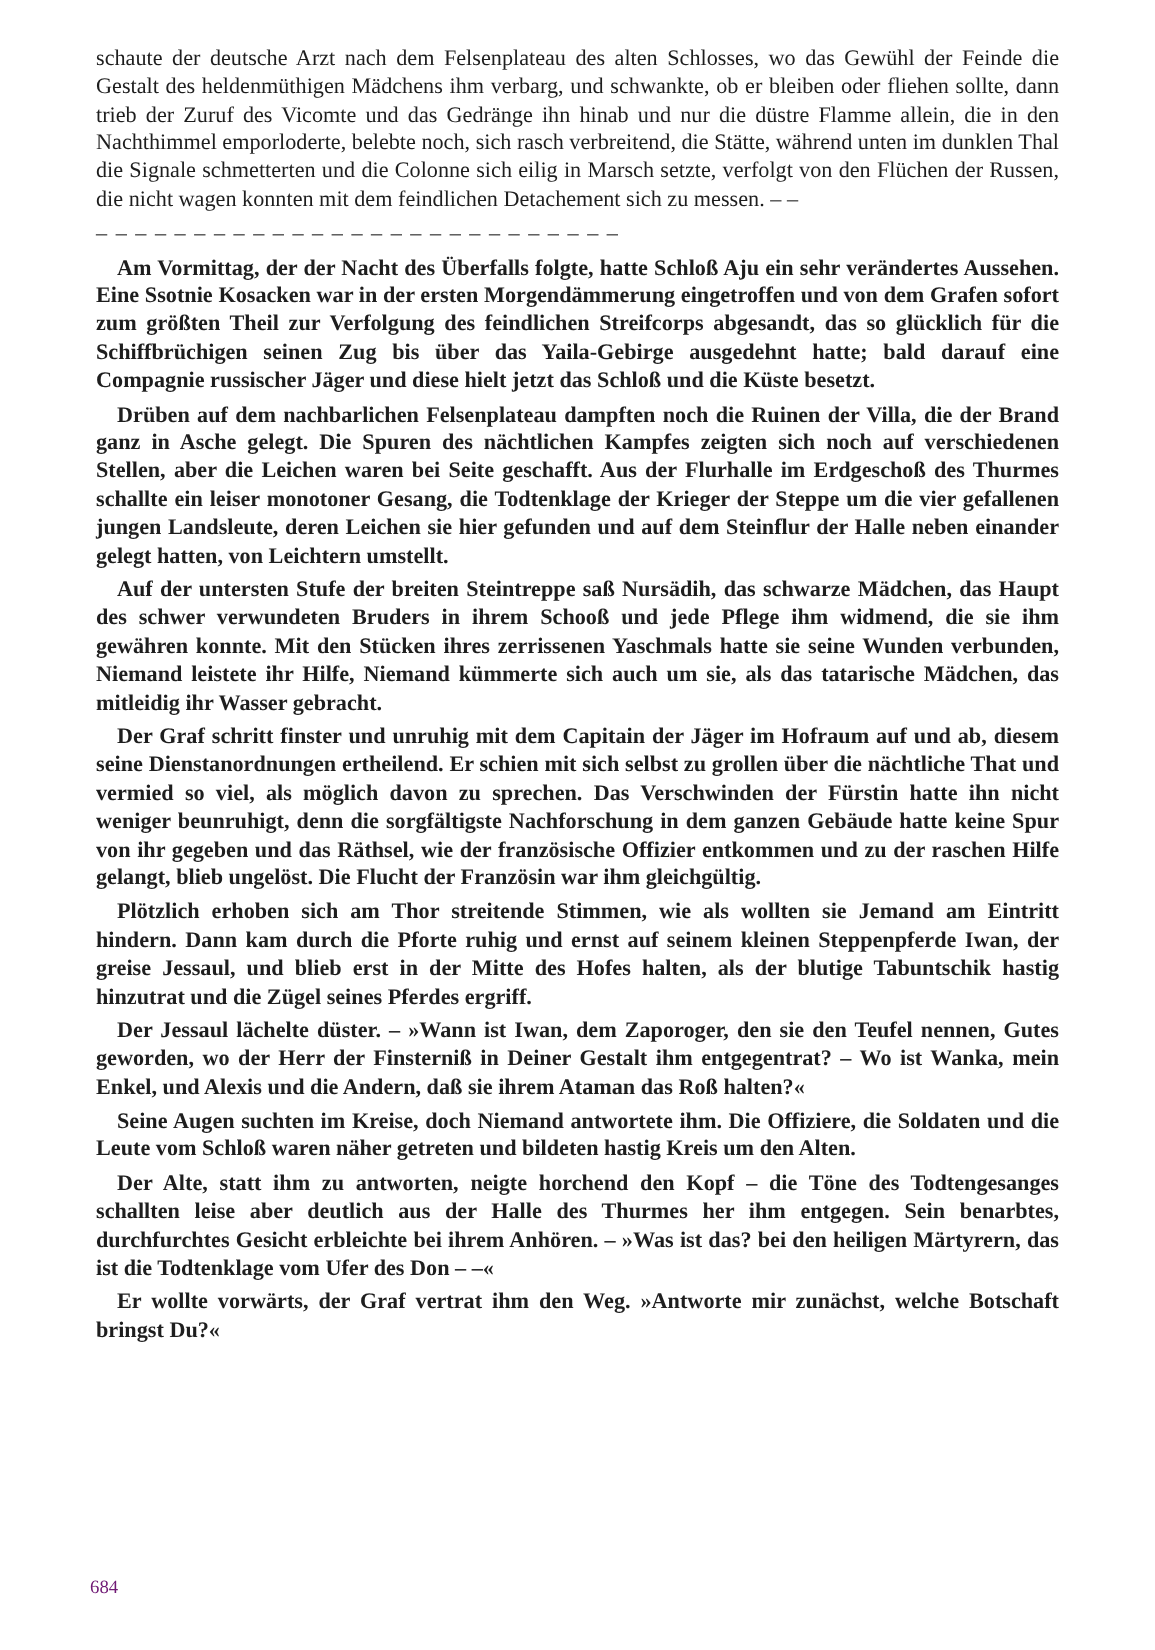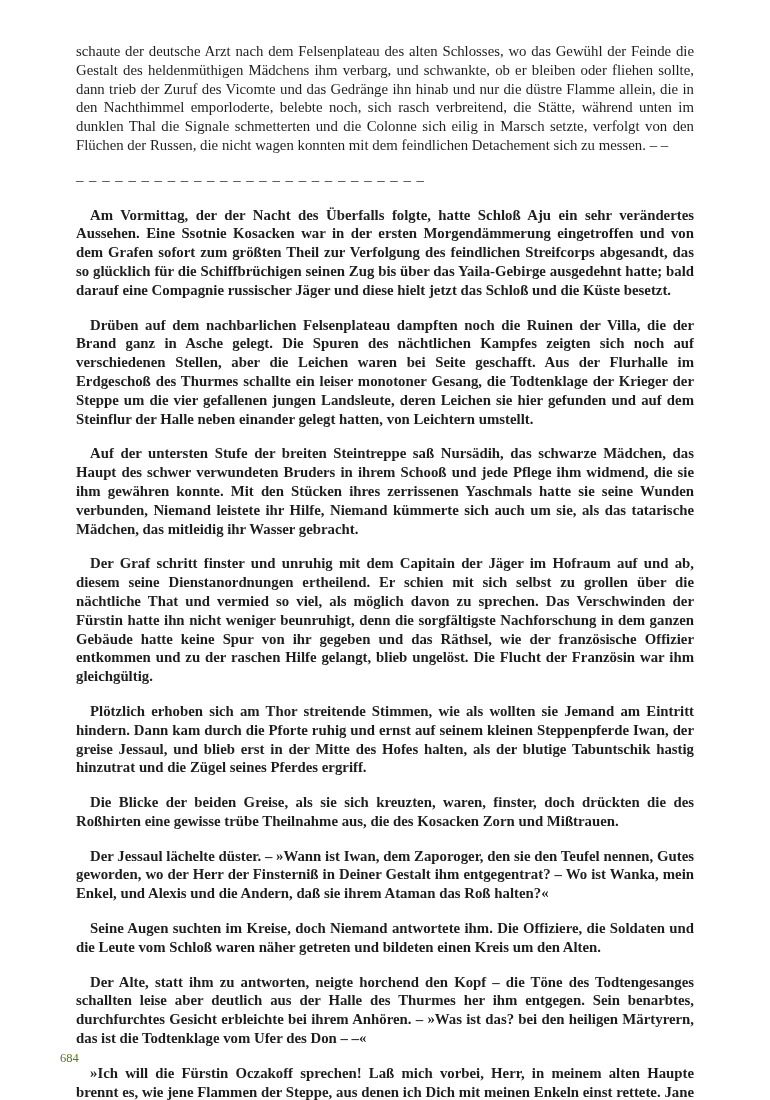--- a/index.html
+++ b/index.html
@@ -20,53 +20,52 @@
     top: 26px;
     left: 60px;
     width: 650px;
     font-size: 14.8px;
     line-height: 18.8px;
     text-align: justify;
     hyphens: auto;
     -webkit-hyphens: auto;
   }
   .page-text p {
-    margin: 16px;
+    margin: 4px;
     padding: 0;
   }
   .page-text p.indented {
     text-indent: 14px;
     font-weight: bold;
   }
   .page-text p.separator {
     text-align: left;
     text-indent: 0;
     letter-spacing: 1px;
     white-space: nowrap;
   }
   .page-number {
     position: absolute;
     left: 60px;
     top: 1051px;
     font-size: 12.5px;
-    color: #4d7c0f;
+    color: #701a75;
   }
 </style>
 </head>
 <body>
 
 <main>
   <div class="page-text">
       <p class="continuation">schaute der deutsche Arzt nach dem Felsenplateau des alten Schlosses, wo das Gewühl der Feinde die Gestalt des heldenmüthigen Mädchens ihm verbarg, und schwankte, ob er bleiben oder fliehen sollte, dann trieb der Zuruf des Vicomte und das Gedränge ihn hinab und nur die düstre Flamme allein, die in den Nachthimmel emporloderte, belebte noch, sich rasch verbreitend, die Stätte, während unten im dunklen Thal die Signale schmetterten und die Colonne sich eilig in Marsch setzte, verfolgt von den Flüchen der Russen, die nicht wagen konnten mit dem feindlichen Detachement sich zu messen. – –</p>
       <p class="separator">– – – – – – – – – – – – – – – – – – – – – – – – – – –</p>
       <p class="indented">Am Vormittag, der der Nacht des Überfalls folgte, hatte Schloß Aju ein sehr verändertes Aussehen. Eine Ssotnie Kosacken war in der ersten Morgendämmerung eingetroffen und von dem Grafen sofort zum größten Theil zur Verfolgung des feindlichen Streifcorps abgesandt, das so glücklich für die Schiffbrüchigen seinen Zug bis über das Yaila-Gebirge ausgedehnt hatte; bald darauf eine Compagnie russischer Jäger und diese hielt jetzt das Schloß und die Küste besetzt.</p>
       <p class="indented">Drüben auf dem nachbarlichen Felsenplateau dampften noch die Ruinen der Villa, die der Brand ganz in Asche gelegt. Die Spuren des nächtlichen Kampfes zeigten sich noch auf verschiedenen Stellen, aber die Leichen waren bei Seite geschafft. Aus der Flurhalle im Erdgeschoß des Thurmes schallte ein leiser monotoner Gesang, die Todtenklage der Krieger der Steppe um die vier gefallenen jungen Landsleute, deren Leichen sie hier gefunden und auf dem Steinflur der Halle neben einander gelegt hatten, von Leichtern umstellt.</p>
       <p class="indented">Auf der untersten Stufe der breiten Steintreppe saß Nursädih, das schwarze Mädchen, das Haupt des schwer verwundeten Bruders in ihrem Schooß und jede Pflege ihm widmend, die sie ihm gewähren konnte. Mit den Stücken ihres zerrissenen Yaschmals hatte sie seine Wunden verbunden, Niemand leistete ihr Hilfe, Niemand kümmerte sich auch um sie, als das tatarische Mädchen, das mitleidig ihr Wasser gebracht.</p>
       <p class="indented">Der Graf schritt finster und unruhig mit dem Capitain der Jäger im Hofraum auf und ab, diesem seine Dienstanordnungen ertheilend. Er schien mit sich selbst zu grollen über die nächtliche That und vermied so viel, als möglich davon zu sprechen. Das Verschwinden der Fürstin hatte ihn nicht weniger beunruhigt, denn die sorgfältigste Nachforschung in dem ganzen Gebäude hatte keine Spur von ihr gegeben und das Räthsel, wie der französische Offizier entkommen und zu der raschen Hilfe gelangt, blieb ungelöst. Die Flucht der Französin war ihm gleichgültig.</p>
       <p class="indented">Plötzlich erhoben sich am Thor streitende Stimmen, wie als wollten sie Jemand am Eintritt hindern. Dann kam durch die Pforte ruhig und ernst auf seinem kleinen Steppenpferde Iwan, der greise Jessaul, und blieb erst in der Mitte des Hofes halten, als der blutige Tabuntschik hastig hinzutrat und die Zügel seines Pferdes ergriff.</p>
-      <p class="indented">Die Blicke der beiden Greise, als sie sich kreuzten, waren, finster, doch drückten die des Roßhirten eine gewisse trübe Theilnahme aus, die des Kosacken Zorn und Mißtrauen.</p>
       <p class="indented">Der Jessaul lächelte düster. – »Wann ist Iwan, dem Zaporoger, den sie den Teufel nennen, Gutes geworden, wo der Herr der Finsterniß in Deiner Gestalt ihm entgegentrat? – Wo ist Wanka, mein Enkel, und Alexis und die Andern, daß sie ihrem Ataman das Roß halten?«</p>
-      <p class="indented">Seine Augen suchten im Kreise, doch Niemand antwortete ihm. Die Offiziere, die Soldaten und die Leute vom Schloß waren näher getreten und bildeten einen Kreis um den Alten.</p>
+      <p class="indented">Seine Augen suchten im Kreise, doch Niemand antwortete ihm. Die Offiziere, die Soldaten und die Leute vom Schloß waren näher getreten und bildeten hastig Kreis um den Alten.</p>
       <p class="indented">Der Alte, statt ihm zu antworten, neigte horchend den Kopf – die Töne des Todtengesanges schallten leise aber deutlich aus der Halle des Thurmes her ihm entgegen. Sein benarbtes, durchfurchtes Gesicht erbleichte bei ihrem Anhören. – »Was ist das? bei den heiligen Märtyrern, das ist die Todtenklage vom Ufer des Don – –«</p>
-      <p class="indented">»Ich will die Fürstin Oczakoff sprechen! Laß mich vorbei, Herr, in meinem alten Haupte brennt es, wie jene Flammen der Steppe, aus denen ich Dich mit meinen Enkeln einst rettete. Jane Klage – –«</p>
+      <p class="indented">Er wollte vorwärts, der Graf vertrat ihm den Weg. »Antworte mir zunächst, welche Botschaft bringst Du?«</p>
     </div>
   <div class="page-number">684</div>
 </main>
 
 </body></html>

